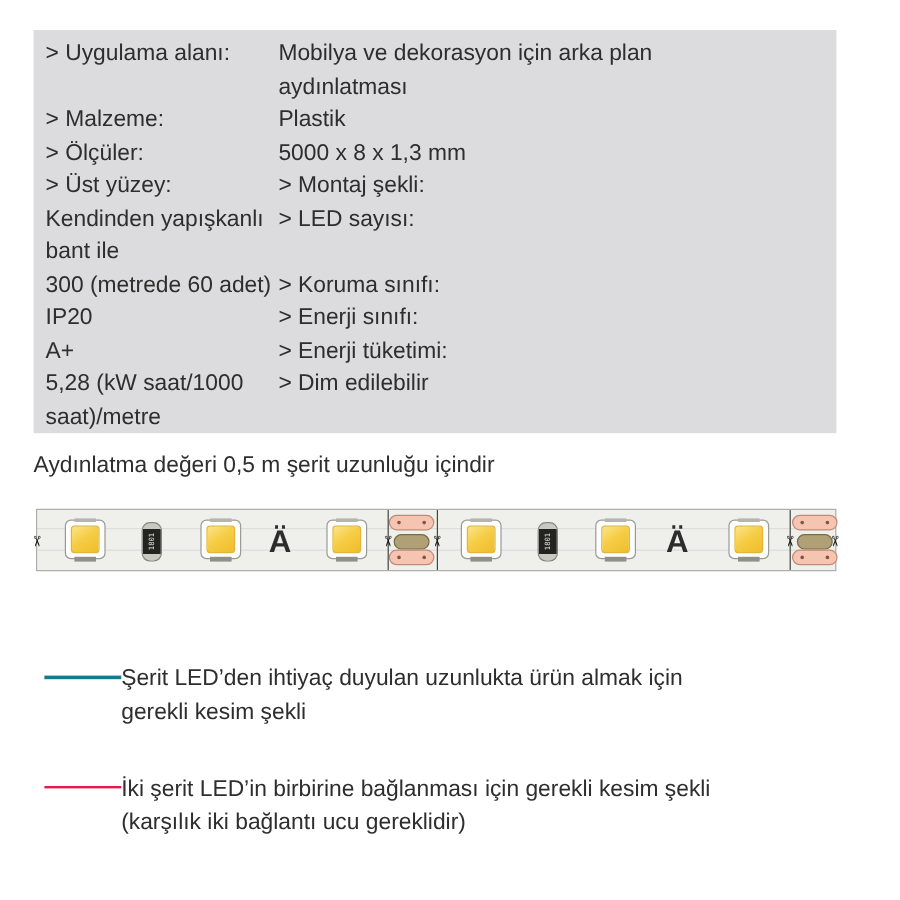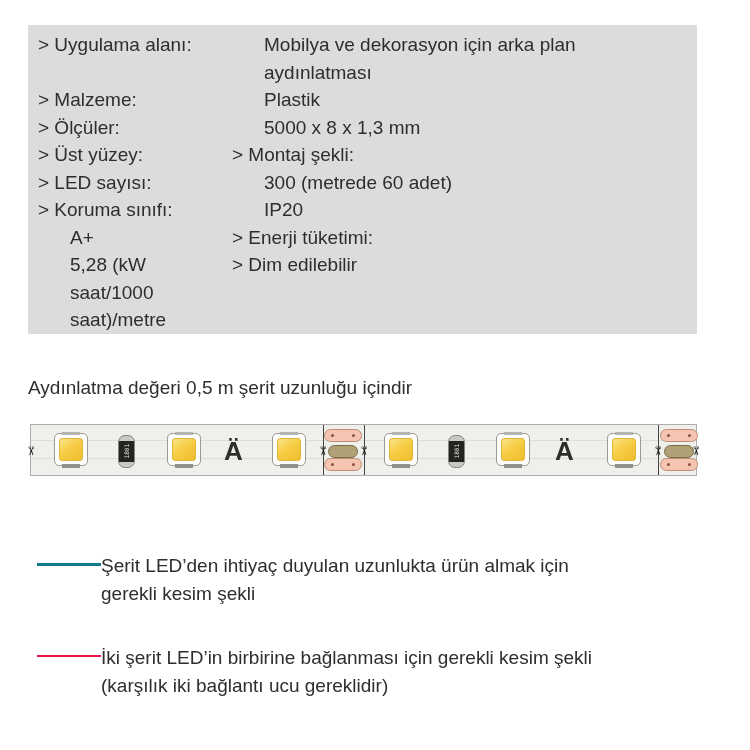--- a/index.html
+++ b/index.html
@@ -8,21 +8,21 @@
     font-family:"Liberation Sans", sans-serif; color:#2e2e2e;
   }
   
   .spec-box {
     position:absolute; left:28px; top:25px; width:669px; min-height:306px;
     background:#dcdcde; box-sizing:border-box; padding:6px 10px 0 10px;
     display:grid; grid-template-columns:194px 1fr;
     font-size:19px; line-height:27.5px;
   }
   .spec-label { white-space:nowrap; }
-  .spec-value { white-space:pre-line;margin-left:32px; }
+  .spec-value { white-space:pre-line; }
   
   .caption {
     position:absolute; left:28px; top:374px; font-size:19px; line-height:27px;
   }
   
   .strip {
     position:absolute; left:30px; top:424px; width:667px; height:52px;
     background:#efefec; border:1px solid #aeaeac; box-sizing:border-box;
   }
   .strip::before, .strip::after {
@@ -105,24 +105,26 @@
 <div class="spec-box">
   <div class="spec-label">&gt; Uygulama alanı:</div>
   <div class="spec-value">Mobilya ve dekorasyon için arka plan
 aydınlatması</div>
   <div class="spec-label">&gt; Malzeme:</div>
   <div class="spec-value">Plastik</div>
   <div class="spec-label">&gt; Ölçüler:</div>
   <div class="spec-value">5000 x 8 x 1,3 mm</div>
   <div class="spec-label">&gt; Üst yüzey:</div>
   <div class="spec-label">&gt; Montaj şekli:</div>
+  <div class="spec-value">Kendinden yapışkanlı bant ile</div>
   <div class="spec-label">&gt; LED sayısı:</div>
   <div class="spec-value">300 (metrede 60 adet)</div>
   <div class="spec-label">&gt; Koruma sınıfı:</div>
   <div class="spec-value">IP20</div>
+  <div class="spec-label">&gt; Enerji sınıfı:</div>
   <div class="spec-value">A+</div>
   <div class="spec-label">&gt; Enerji tüketimi:</div>
   <div class="spec-value">5,28 (kW saat/1000 saat)/metre</div>
   <div class="spec-label">&gt; Dim edilebilir</div>
   <div class="spec-value"></div>
 </div>
 
 <div class="caption">Aydınlatma değeri 0,5 m şerit uzunluğu içindir</div>
 
 <div class="strip">

